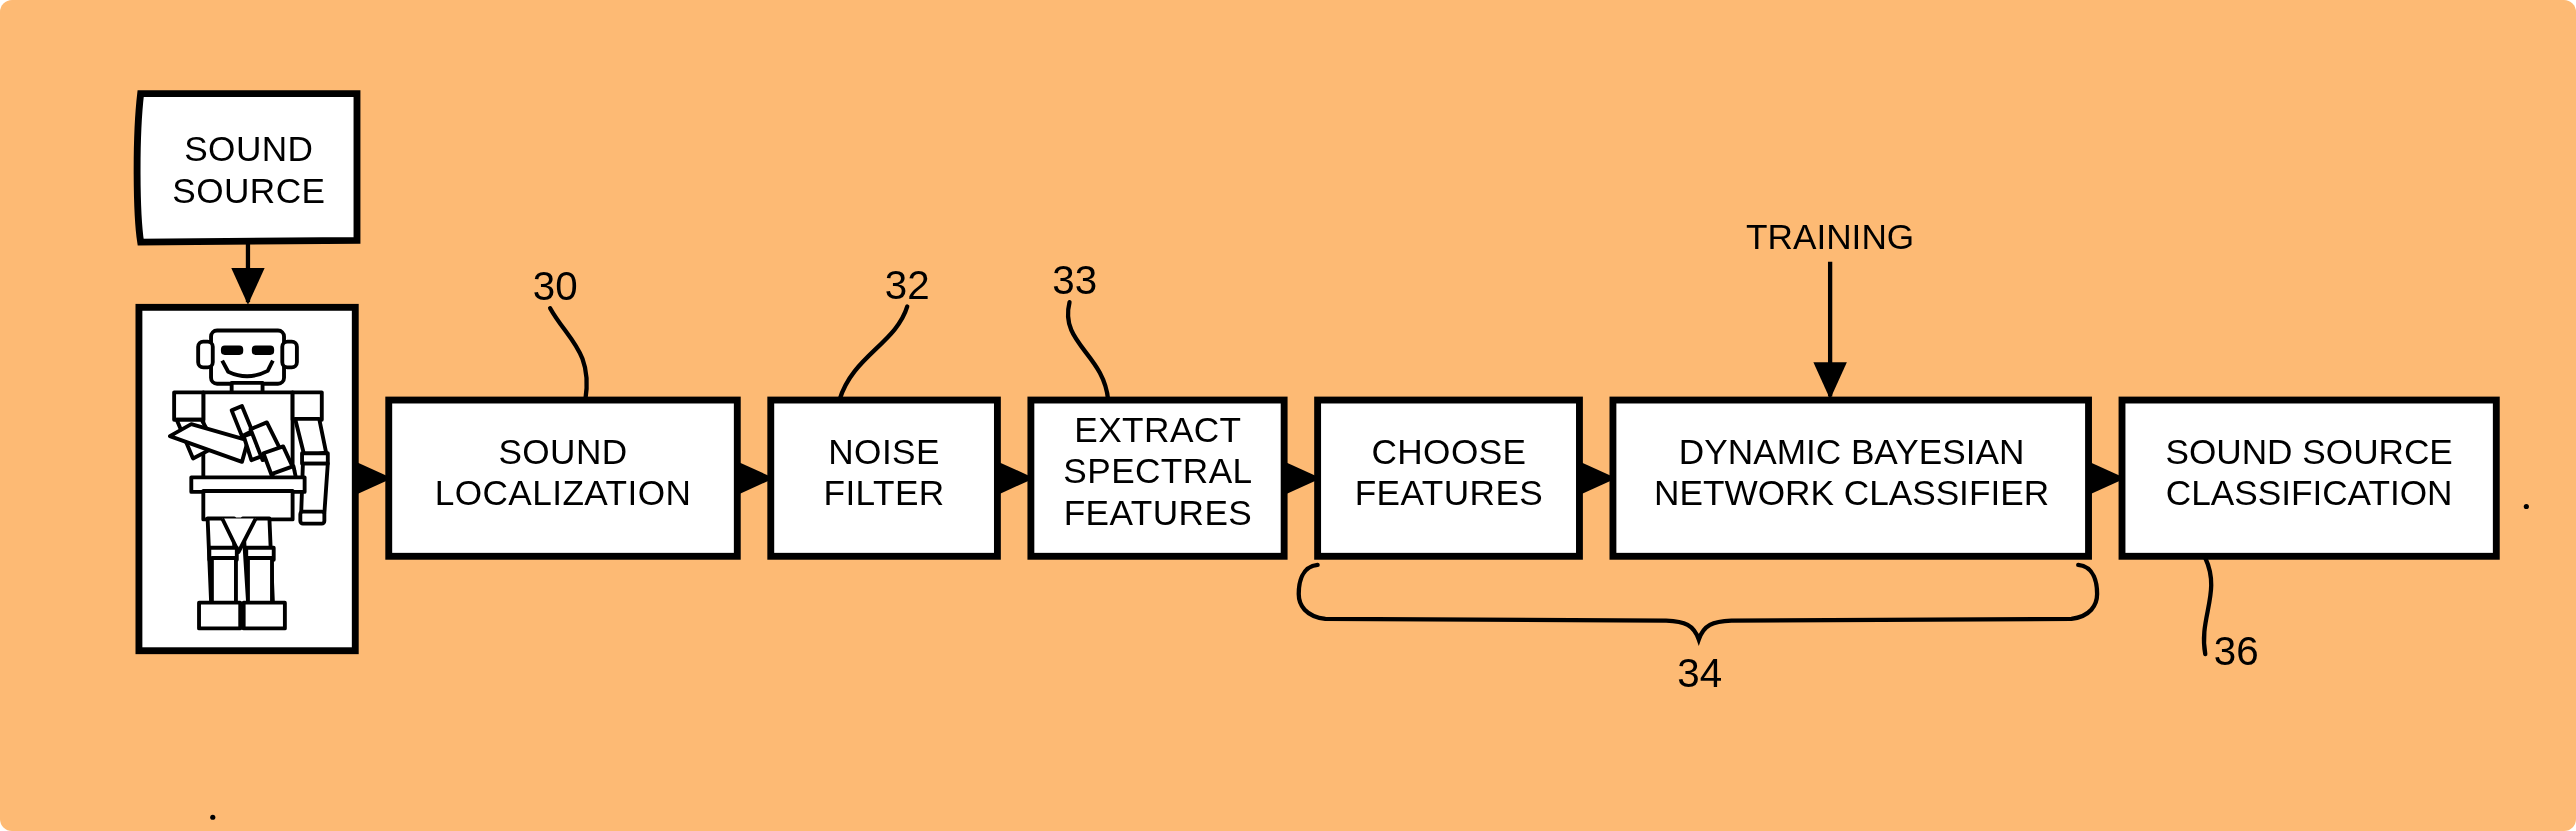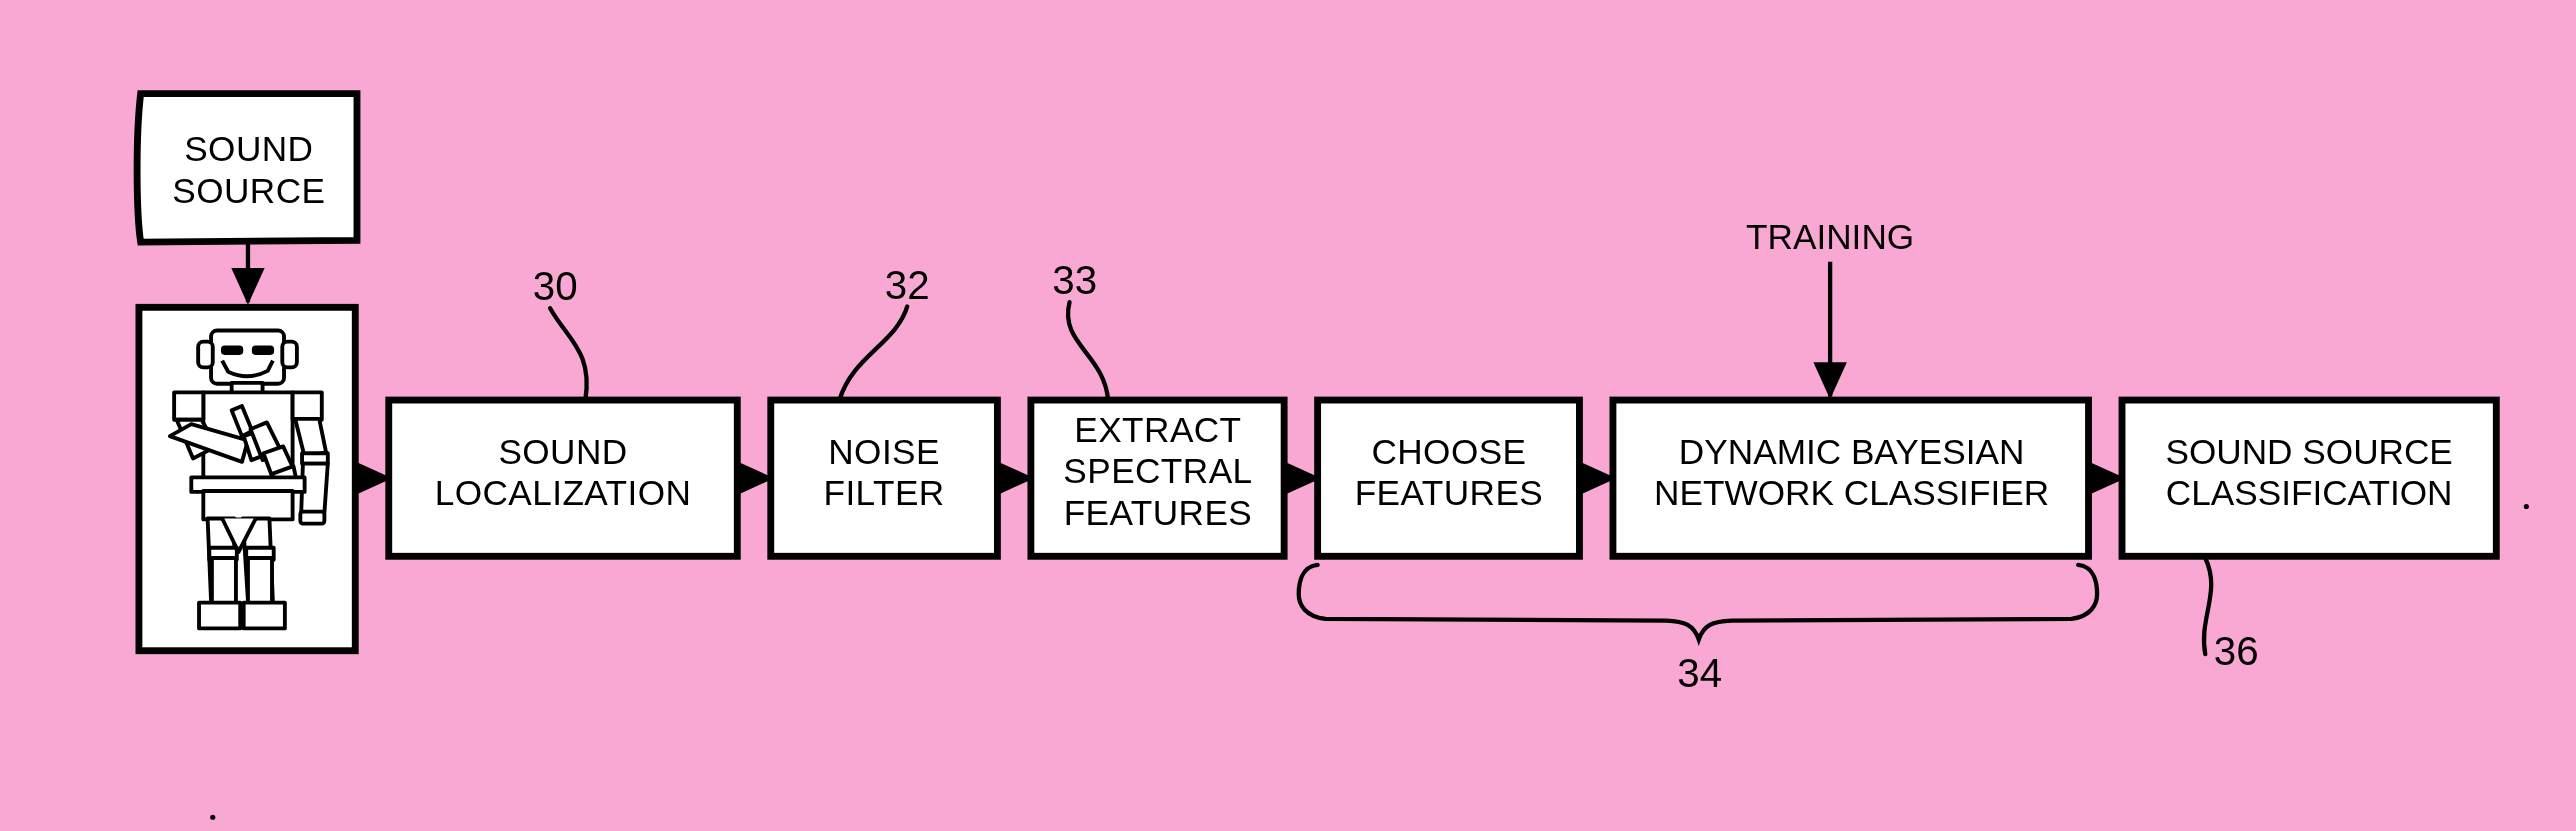--- a/index.html
+++ b/index.html
@@ -11,21 +11,22 @@
   body {
     width: 2576px;
     height: 831px;
     overflow: hidden;
     font-family: "Liberation Sans", sans-serif;
   }
   #figure-root {
     position: relative;
     width: 2576px;
     height: 831px;
-    background: #f9a8d4;
+    background: #fdba74;
+    border-radius: 12px;
   }
   svg#diagram {
     display: block;
     width: 2576px;
     height: 831px;
   }
   .box-rect-thick {
     fill: #ffffff;
     stroke: #000000;
     stroke-width: 8;

